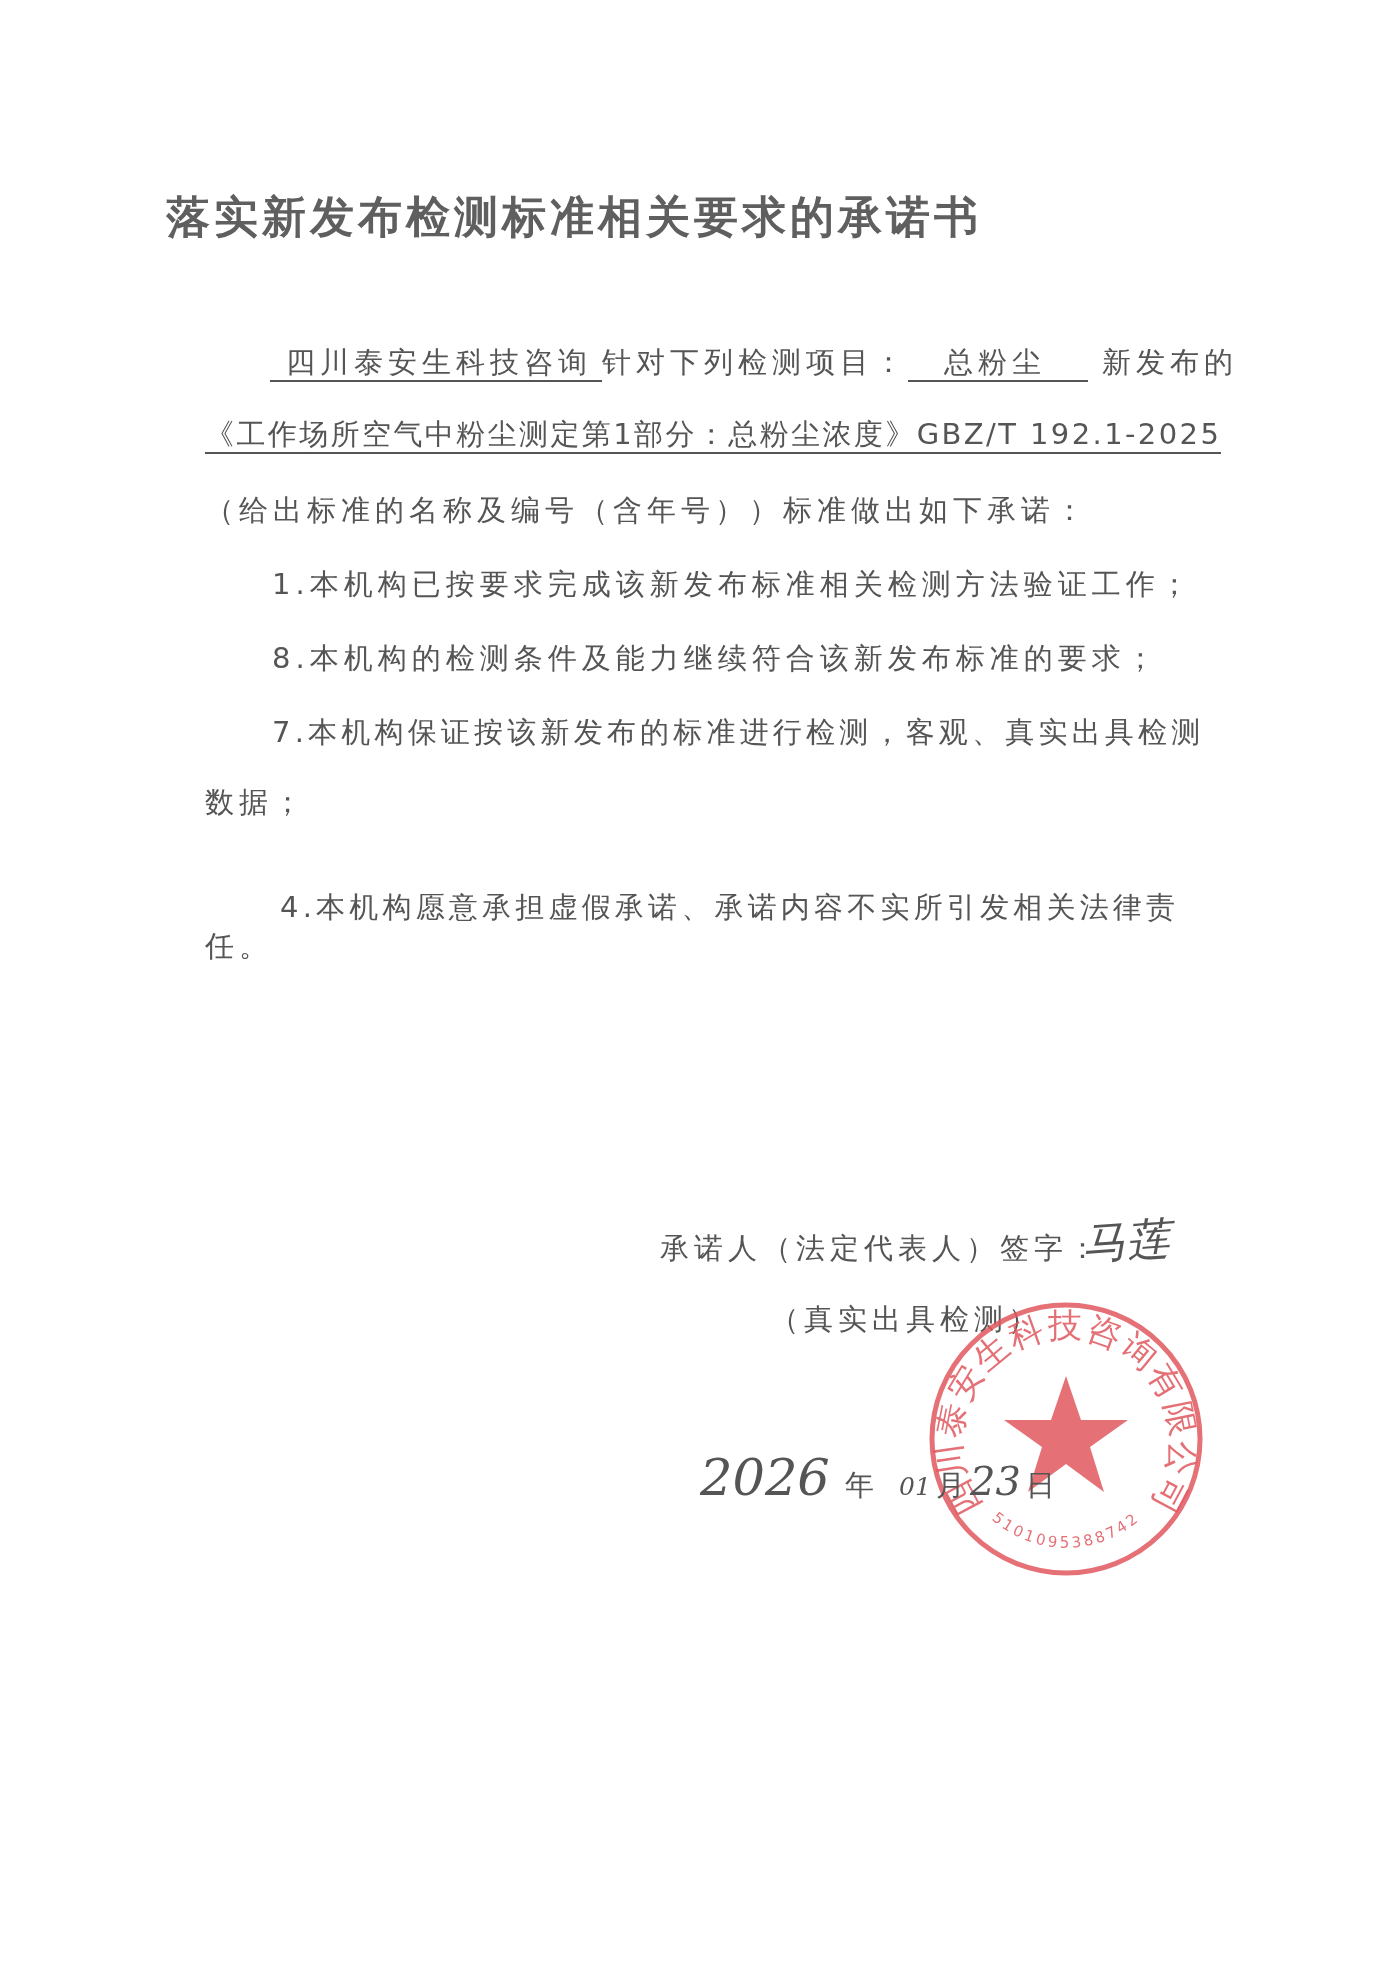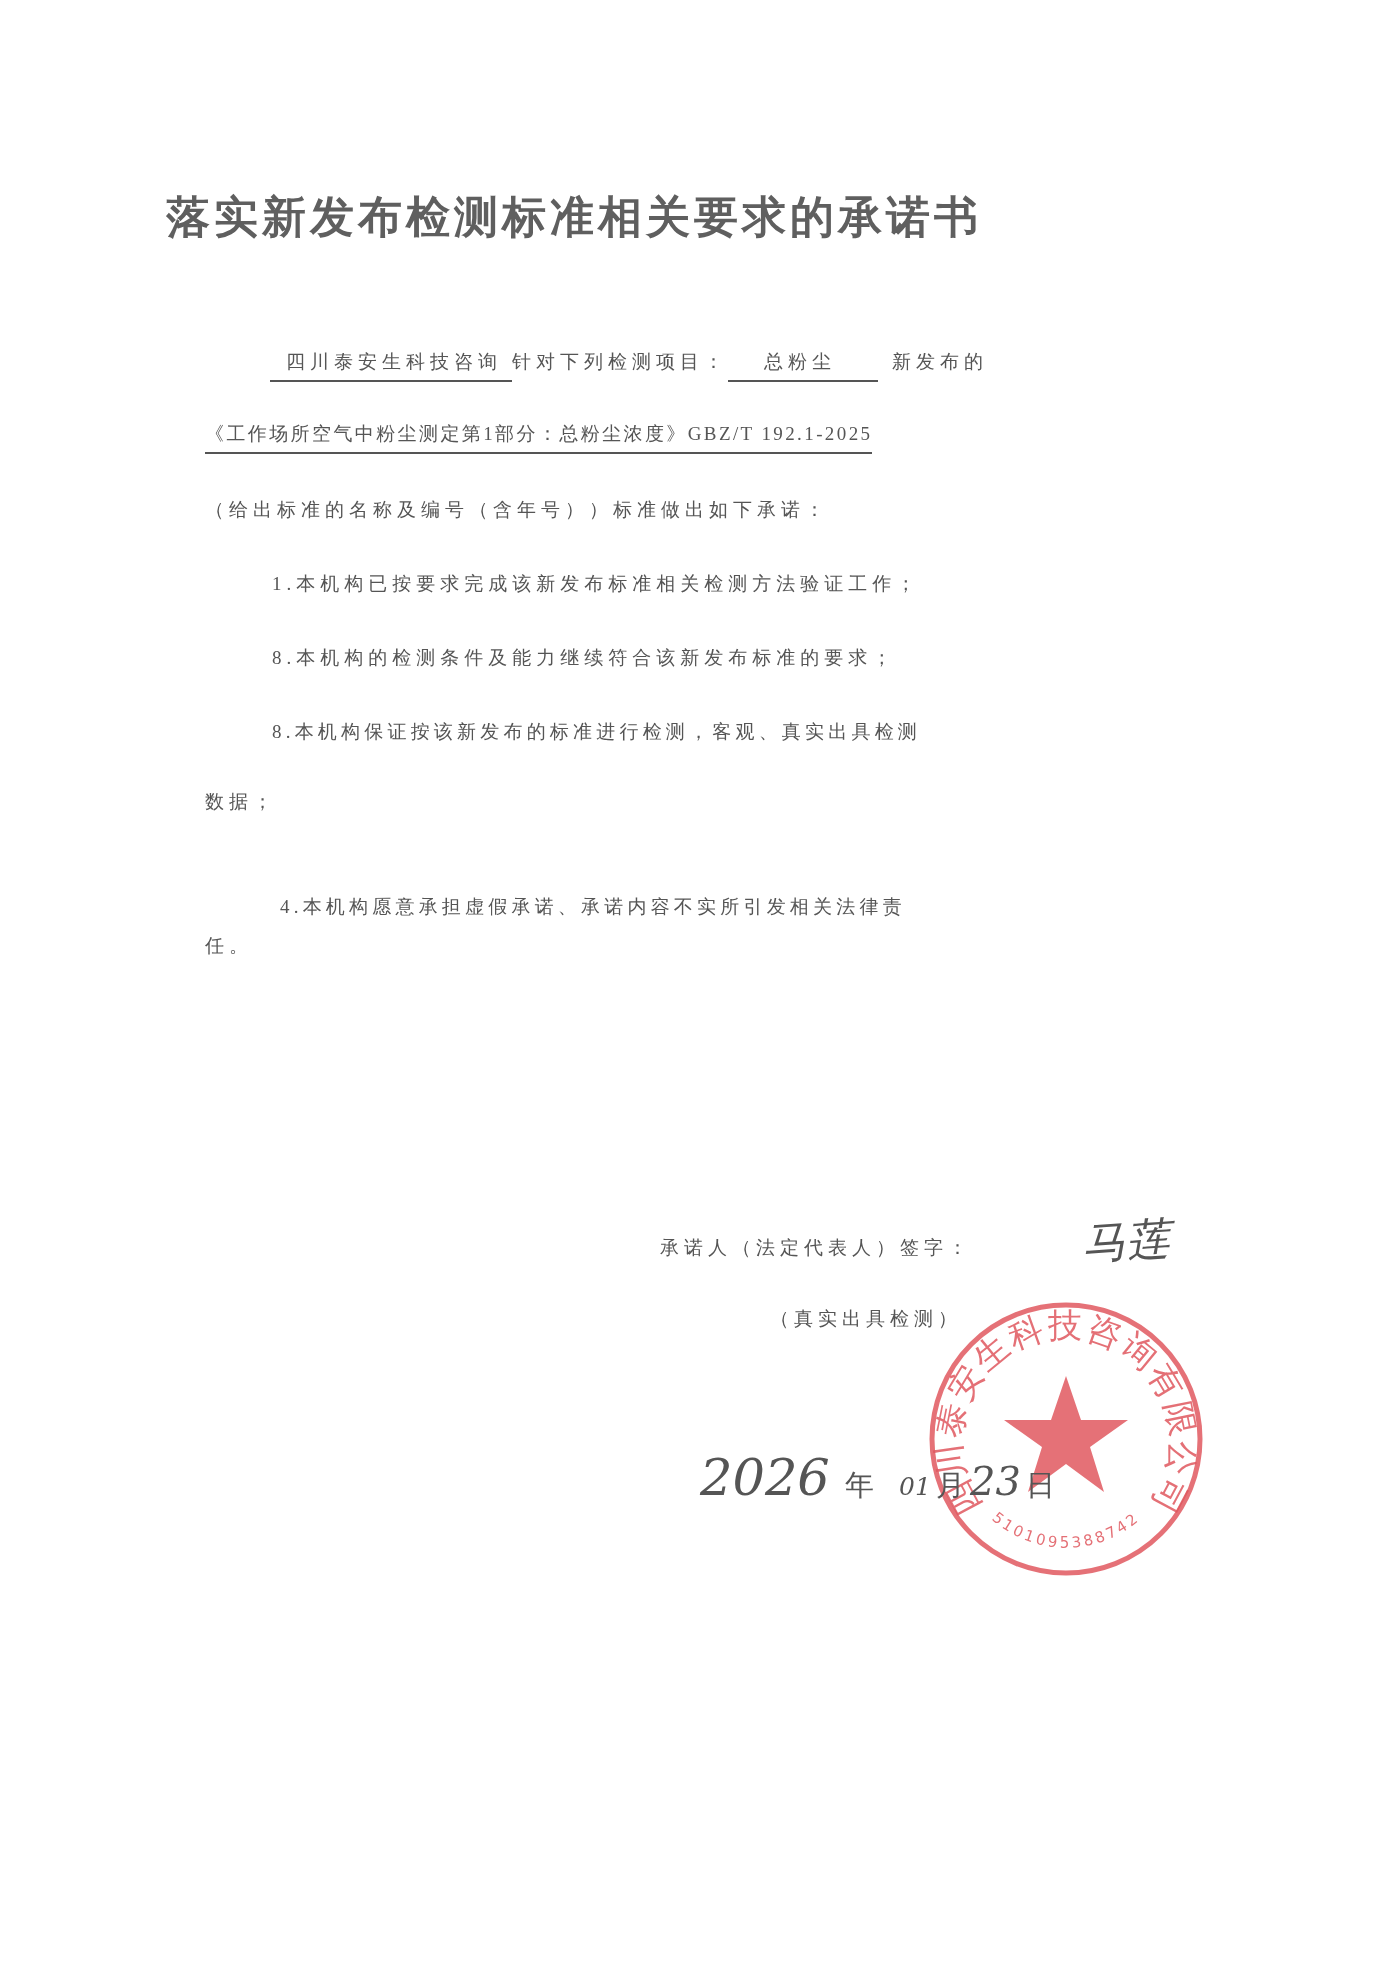--- a/index.html
+++ b/index.html
@@ -6,21 +6,21 @@
   body {
     width:1400px; height:1980px; background:#ffffff; position:relative; overflow:hidden;
     font-family:"DejaVu Sans", "Liberation Sans", sans-serif; color:#4a4a4a;
   }
   .abs { position:absolute; white-space:nowrap; }
   .title {
     left:0; width:1148px; top:188px; text-align:center;
     font-size:44px; font-weight:bold; letter-spacing:4px; color:#5f5f5f;
     font-family:"DejaVu Sans", sans-serif;
   }
-  .line { font-size:19px; letter-spacing:5px; color:#555; line-height:40px;font-family:Liberation Serif, serif; }
+  .line { font-size:29px; letter-spacing:5px; color:#555; line-height:40px; }
   .ul { border-bottom:2px solid #555; display:inline-block; line-height:36px; }
   .seal {
     position:absolute; left:925px; top:1298px; width:282px; height:282px;
   }
   .sig-hand { font-family:"DejaVu Serif", serif; font-style:italic; color:#555; }
 </style>
 </head>
 <body>
 
 <div class="abs title">落实新发布检测标准相关要求的承诺书</div>
@@ -30,21 +30,21 @@
 </div>
 
 <div class="abs line" style="left:205px; top:414px;">
   <span class="ul" style="letter-spacing:2.4px;">《工作场所空气中粉尘测定第1部分：总粉尘浓度》GBZ/T 192.1-2025</span>
 </div>
 
 <div class="abs line" style="left:205px; top:490px;">（给出标准的名称及编号（含年号））标准做出如下承诺：</div>
 
 <div class="abs line" style="left:272px; top:564px;">1.本机构已按要求完成该新发布标准相关检测方法验证工作；</div>
 <div class="abs line" style="left:272px; top:638px;">8.本机构的检测条件及能力继续符合该新发布标准的要求；</div>
-<div class="abs line" style="left:272px; top:712px; letter-spacing:4.2px;">8.本机构保证按该新发布的标准进行检测，客观、真实出具检测</div>
+<div class="abs line" style="left:272px; top:712px; letter-spacing:4.2px;">7.本机构保证按该新发布的标准进行检测，客观、真实出具检测</div>
 <div class="abs line" style="left:205px; top:782px;">数据；</div>
 <div class="abs line" style="left:280px; top:858px; letter-spacing:4.2px;margin-top:29px;">4.本机构愿意承担虚假承诺、承诺内容不实所引发相关法律责</div>
 <div class="abs line" style="left:205px; top:926px;">任。</div>
 
 <div class="abs line" style="left:660px; top:1228px;">承诺人（法定代表人）签字：</div>
 <div class="abs sig-hand" style="left:1082px; top:1212px; font-size:44px; transform:rotate(-4deg);">马莲</div>
 <div class="abs line" style="left:770px; top:1299px;">（真实出具检测）</div>
 
 <svg class="seal" viewBox="0 0 282 282">
   <defs>

